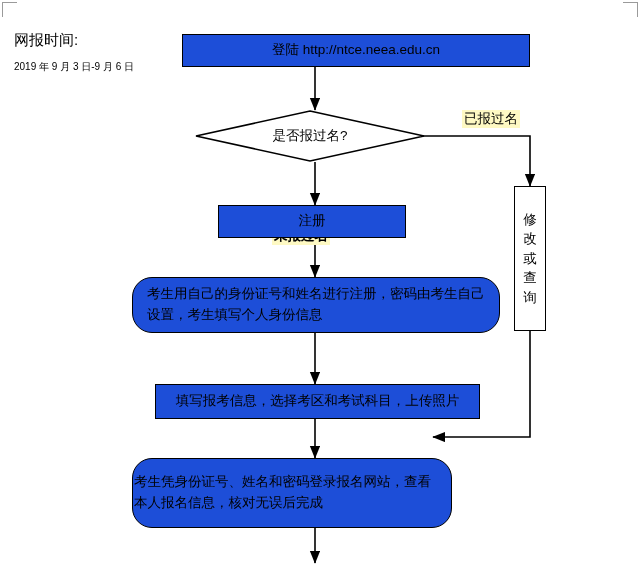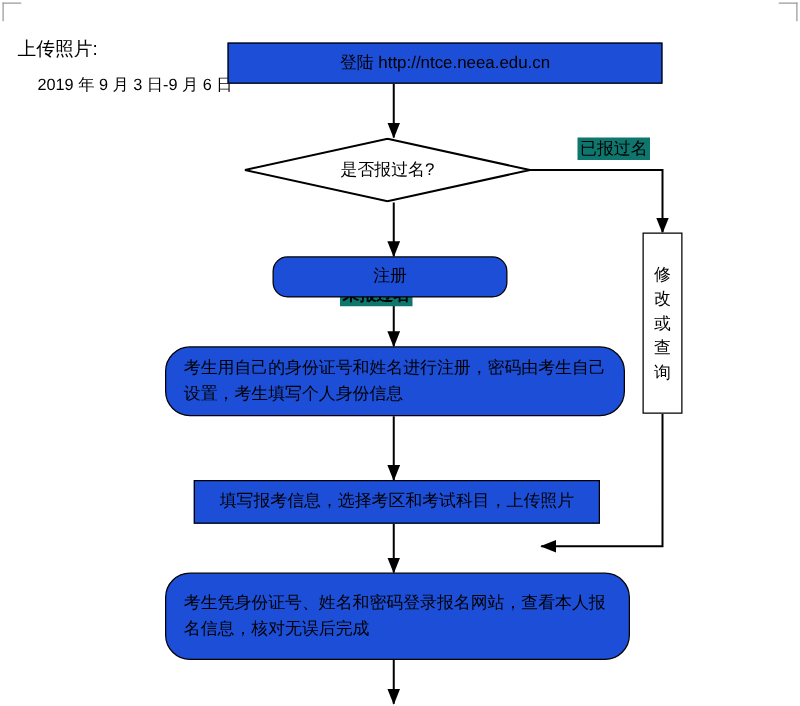--- a/index.html
+++ b/index.html
@@ -31,23 +31,23 @@
     white-space: pre;
     line-height: 1.3;
   }
 
   .title-label {
     left: 14px;
     top: 30px;
     font-size: 15px;
   }
   .date-label {
-    left: 30px;
+    left: 14px;
     top: 60px;
-    font-size: 13px;
+    font-size: 10px;
   }
 
   .node {
     position: absolute;
     box-sizing: border-box;
     border: 1px solid #000000;
     background: #1d4ed8;
     display: flex;
     align-items: center;
     justify-content: center;
@@ -93,42 +93,42 @@
     font-size: 13.5px;
     line-height: 1.45;
     letter-spacing: 0;
   }
   .vbox span { display: block; }
 
   .edge-label {
     position: absolute;
     font-size: 13.5px;
     white-space: pre;
-    background: #0f766e;
+    background: #fef9c3;
     padding: 0 2px;
   }
 
   svg.wires {
     position: absolute;
     left: 0;
     top: 0;
     width: 640px;
     height: 565px;
     pointer-events: none;
   }
 </style>
 </head>
 <body>
 
 <div id="page">
 
   <div class="corner tl"></div>
   <div class="corner tr"></div>
 
-  <div class="label title-label">上传照片:</div>
+  <div class="label title-label">网报时间:</div>
   <div class="label date-label">2019 年 9 月 3 日-9 月 6 日</div>
 
   <svg class="wires" viewBox="0 0 640 565">
     <defs>
       <marker id="arrow" markerWidth="9" markerHeight="9" refX="7.5" refY="3.2" orient="auto" markerUnits="strokeWidth">
         <path d="M0,0 L8,3.2 L0,6.4 z" fill="#000000"></path>
       </marker>
     </defs>
 
     <line x1="315" y1="67" x2="315" y2="110" stroke="#000000" stroke-width="1.6" marker-end="url(#arrow)"></line>
@@ -155,33 +155,33 @@
   <div class="diamond-wrap" style="left:195px; top:110px; width:230px; height:52px;text-align:center;">
     <svg class="diamond-shape" viewBox="0 0 230 52" preserveAspectRatio="none">
       <polygon points="115,1 229,26 115,51 1,26" fill="#ffffff" stroke="#000000" stroke-width="1.6"></polygon>
     </svg>
     <div class="diamond-text">是否报过名?</div>
   </div>
 
   <div class="edge-label" style="left:462px; top:110px;">已报过名</div>
   <div class="edge-label" style="left:272px; top:183px; font-weight:bold;margin-top:44px;">未报过名</div>
 
-  <div class="node" style="left:218px; top:205px; width:188px; height:33px;border-radius:12px;">
+  <div class="node" style="left:218px; top:205px; width:188px; height:33px;">
     <span class="txt">注册</span>
   </div>
 
   <div class="node multiline" style="left:132px; top:277px; width:368px; height:56px; padding-left:14px; padding-right:14px;">
     <span class="txt">考生用自己的身份证号和姓名进行注册，密码由考生自己设置，考生填写个人身份信息</span>
   </div>
 
   <div class="node" style="left:155px; top:384px; width:325px; height:35px;">
     <span class="txt">填写报考信息，选择考区和考试科目，上传照片</span>
   </div>
 
-  <div class="node multiline" style="left:132px; top:458px; width:372px; height:70px; padding-left:14px; padding-right:14px;">
+  <div class="node multiline" style="left:132px; top:458px; width:320px; height:70px; padding-left:1px; padding-right:14px;">
     <span class="txt">考生凭身份证号、姓名和密码登录报名网站，查看本人报名信息，核对无误后完成</span>
   </div>
 
   <div class="vbox" style="left:514px; top:186px; width:32px; height:145px;">
     <span>修</span>
     <span>改</span>
     <span>或</span>
     <span>查</span>
     <span>询</span>
   </div>

